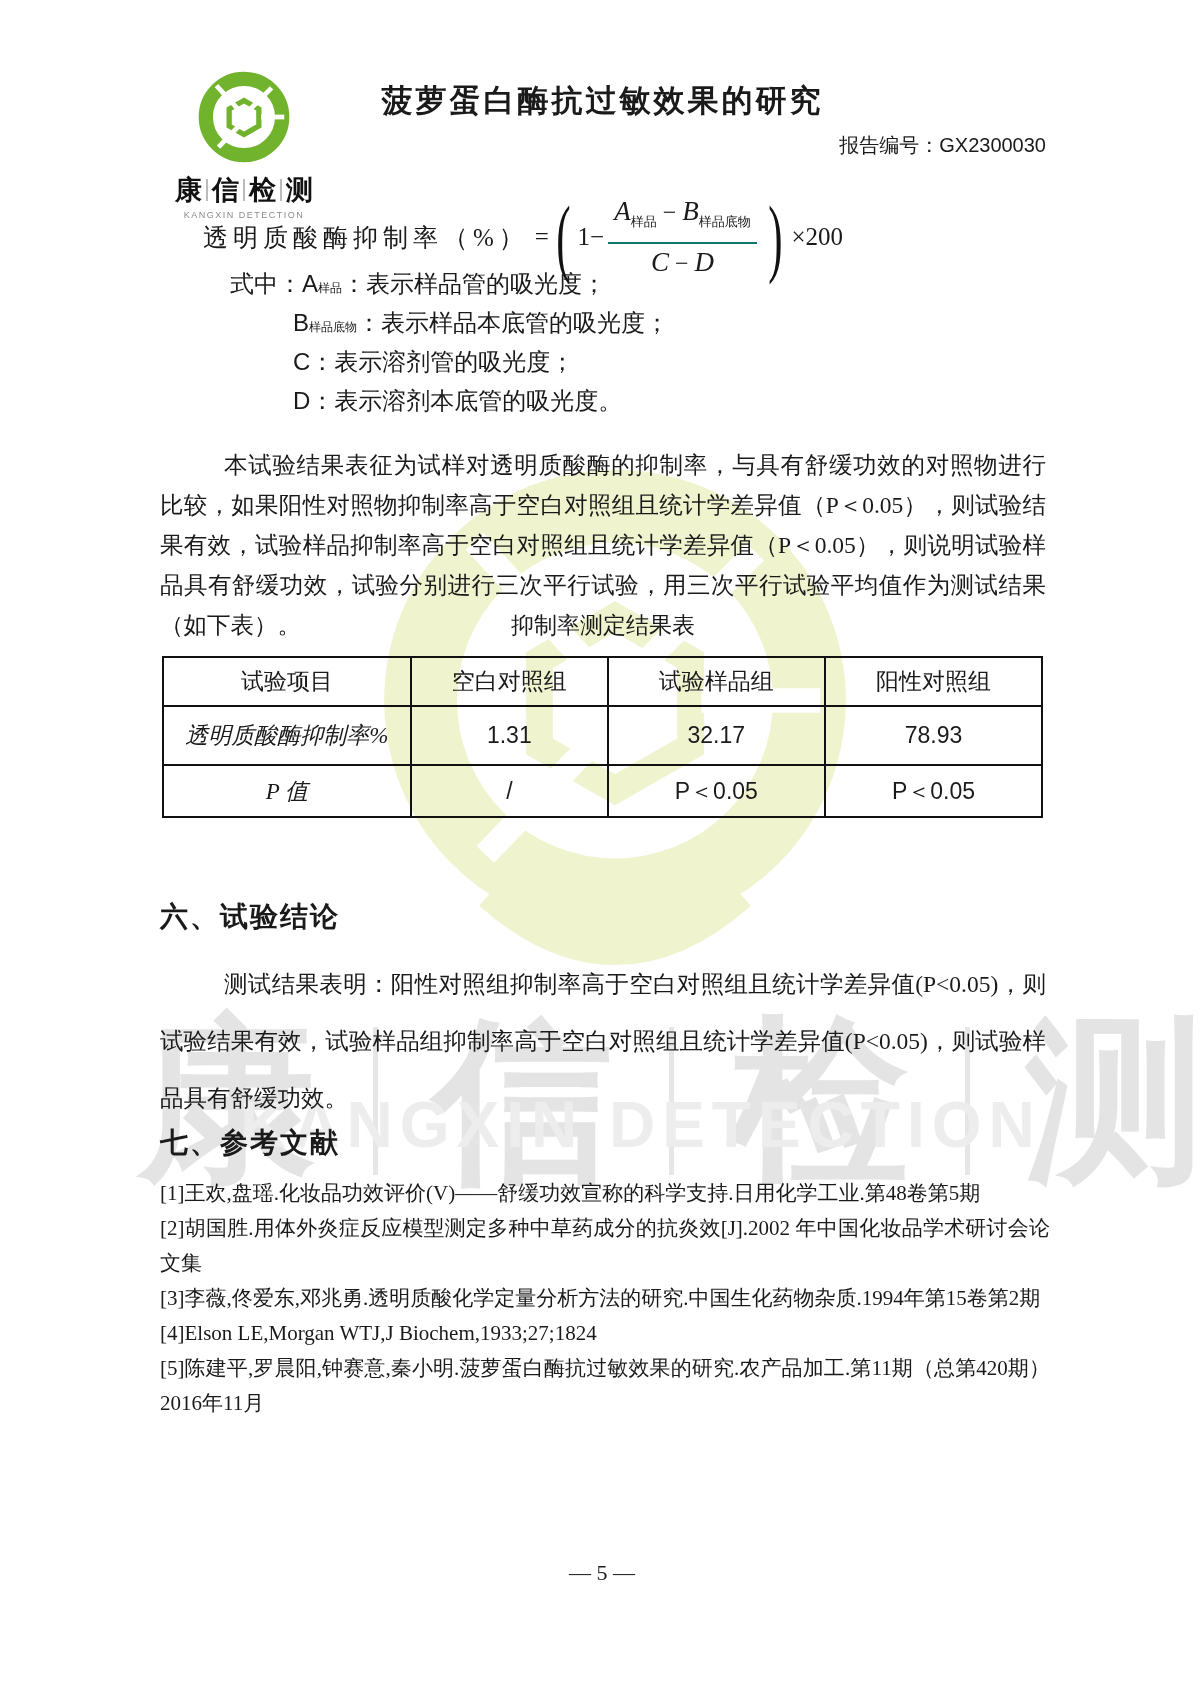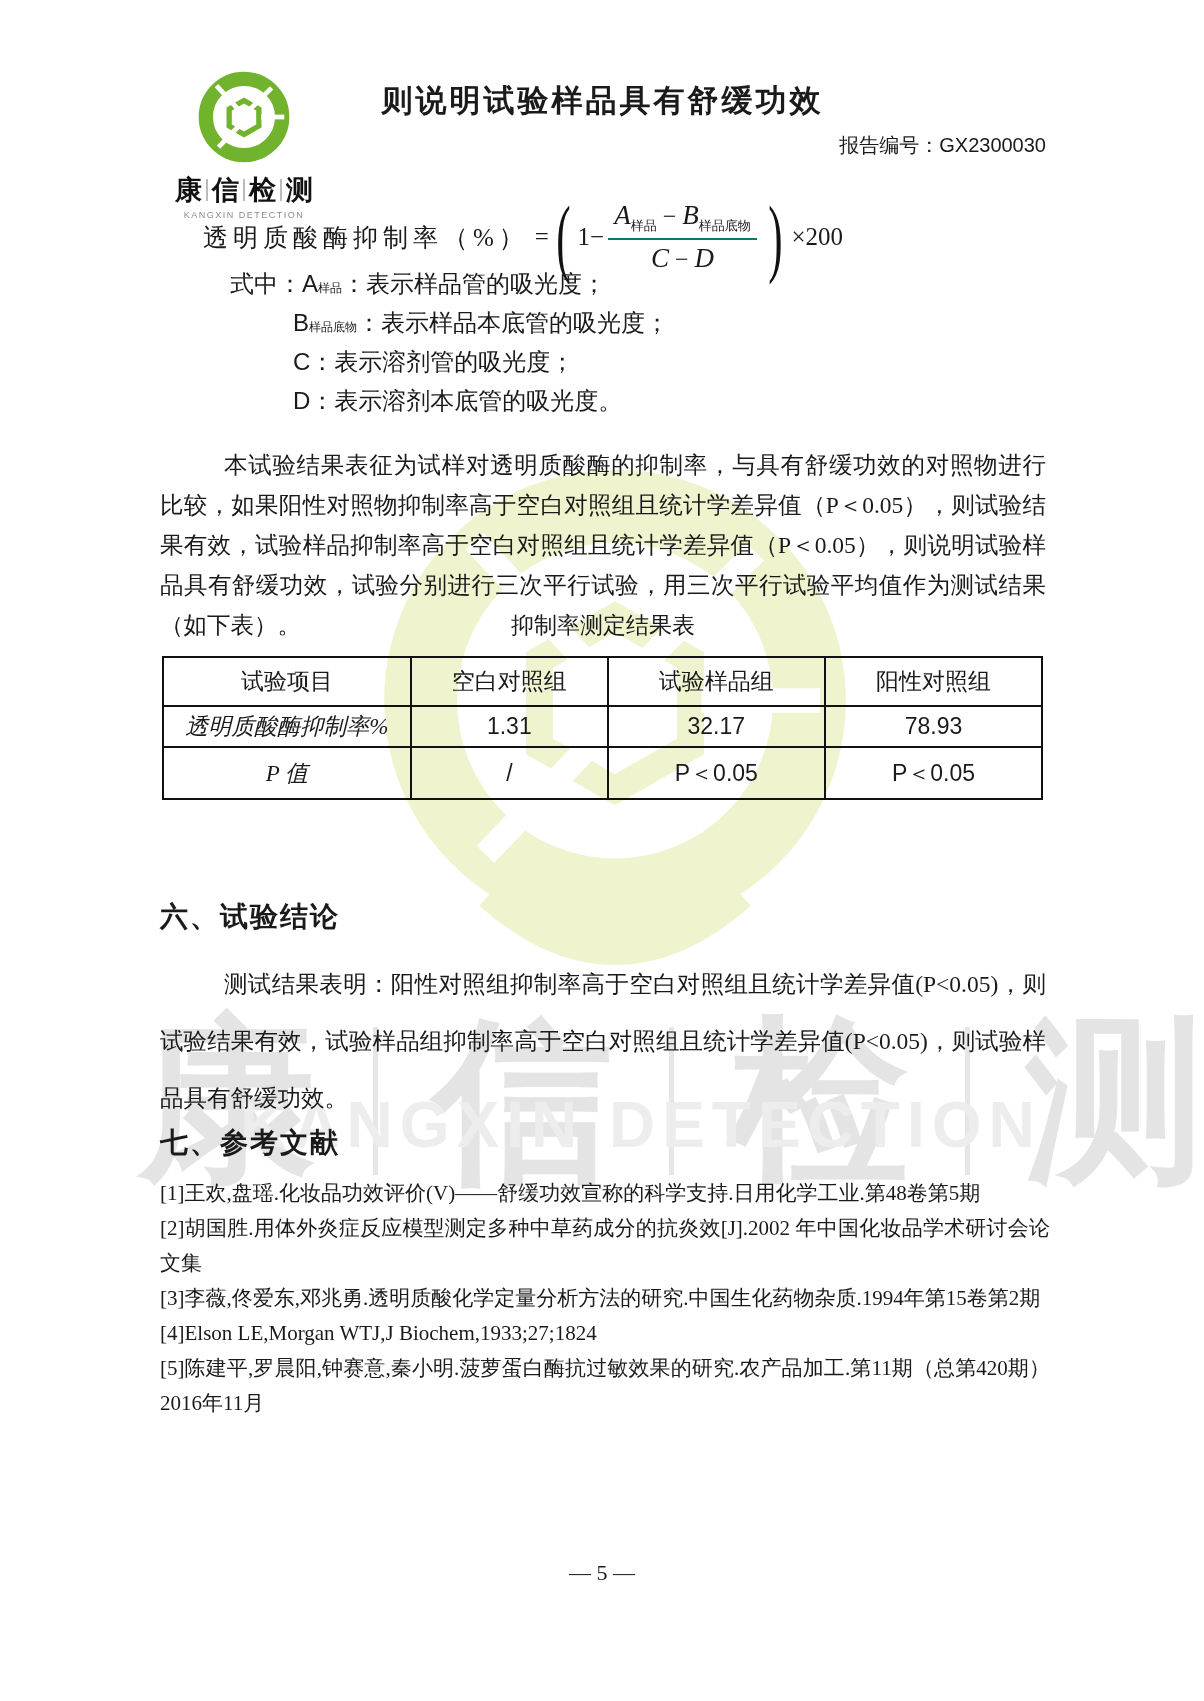--- a/index.html
+++ b/index.html
@@ -22,21 +22,21 @@
   .logo-cn i { width:2px; height:22px; background:#bbb; }
   .logo-en { font-family:"Liberation Sans", sans-serif; font-size:9px; letter-spacing:1.5px; color:#8a8a8a; margin-top:2px; }
   .company { left:160px; top:80px; width:885px; text-align:center; font-size:31px; font-weight:bold; letter-spacing:3px; z-index:1; }
   .report-no { top:132px; right:158px; font-family:"Liberation Sans", sans-serif; font-weight:normal; font-size:20px; z-index:1; }
 
   
   .formula { left:203px; top:194px; display:flex; align-items:center; font-size:25px; z-index:1; }
   .formula .lhs { letter-spacing:5px; margin-right:6px; }
   .paren { font-family:"Liberation Serif", serif; font-size:86px; font-weight:100; line-height:86px; transform:scaleX(.5); color:#111; }
   .frac { display:inline-flex; flex-direction:column; align-items:center; margin:0 4px; font-size:24px; }
-  .frac .num { padding:0 6px 3px 6px; }
+  .frac .num { padding:0 6px 11px 6px; }
   .frac .den { border-top:2px solid #0f766e; width:100%; text-align:center; padding-top:3px; }
   .mvar { font-style:italic; font-family:"Liberation Serif", serif; font-size:27px; }
   .msub { font-size:13px; vertical-align:-6px; letter-spacing:0; }
   .times { margin-left:2px; }
 
   
   .defs { left:230px; top:268px; font-size:24px; z-index:1; }
   .defs .row { display:flex; align-items:baseline; height:39px; }
   .defs .row.indent { margin-left:63px; }
   .dsym { font-family:"Liberation Sans", sans-serif; font-size:24px; font-weight:500; }
@@ -45,21 +45,21 @@
   
   .para { left:160px; width:886px; font-size:23.5px; text-align:justify; z-index:1; }
   .p1 { top:445px; line-height:40px; text-indent:64px; }
   .concl-p { top:956px; line-height:57px; text-indent:64px; }
 
   
   .tbl-title { left:160px; top:610px; width:886px; text-align:center; font-size:23px; z-index:1; }
   .tbl { left:162px; top:656px; width:881px; border-collapse:collapse; z-index:1; }
   .tbl td { border:2px solid #111; text-align:center; background:transparent; }
   .tbl .hrow td { height:49px; font-size:23px; }
-  .tbl .r1 td { height:41px; }
+  .tbl .r1 td { height:59px; }
   .tbl .r2 td { height:52px; }
   .tbl td.item { font-style:italic; font-size:23px; }
   .tbl td.val { font-family:"Liberation Sans", sans-serif; font-size:23px; }
   .c0 { width:28.2%; } .c1 { width:22.4%; } .c2 { width:24.7%; } .c3 { width:24.7%; }
 
   
   .h2 { left:160px; font-size:28px; font-weight:bold; letter-spacing:2px; z-index:1; }
   .h-concl { top:898px; }
   .h-refs { top:1124px; }
 
@@ -113,21 +113,21 @@
         <i></i>
       <span class="ch">信</span>
         <i></i>
       <span class="ch">检</span>
         <i></i>
       <span class="ch">测</span>
     </div>
     <div class="logo-en">KANGXIN DETECTION</div>
   </div>
 
-  <div class="z company">则说明试验样品具有舒缓功效</div>
+  <div class="z company">菠萝蛋白酶抗过敏效果的研究</div>
 
   <div class="z report-no"><span>报告编号：</span><span>GX2300030</span></div>
 
   <div class="z formula">
     <span class="lhs">透明质酸酶抑制率（%）</span>
     <span>=</span>
     <span class="paren">(</span>
     <span>1−</span>
     <span class="frac">
       <span class="num"><i class="mvar">A</i><sub class="msub">样品</sub><span> − </span><i class="mvar">B</i><sub class="msub">样品底物</sub></span>

